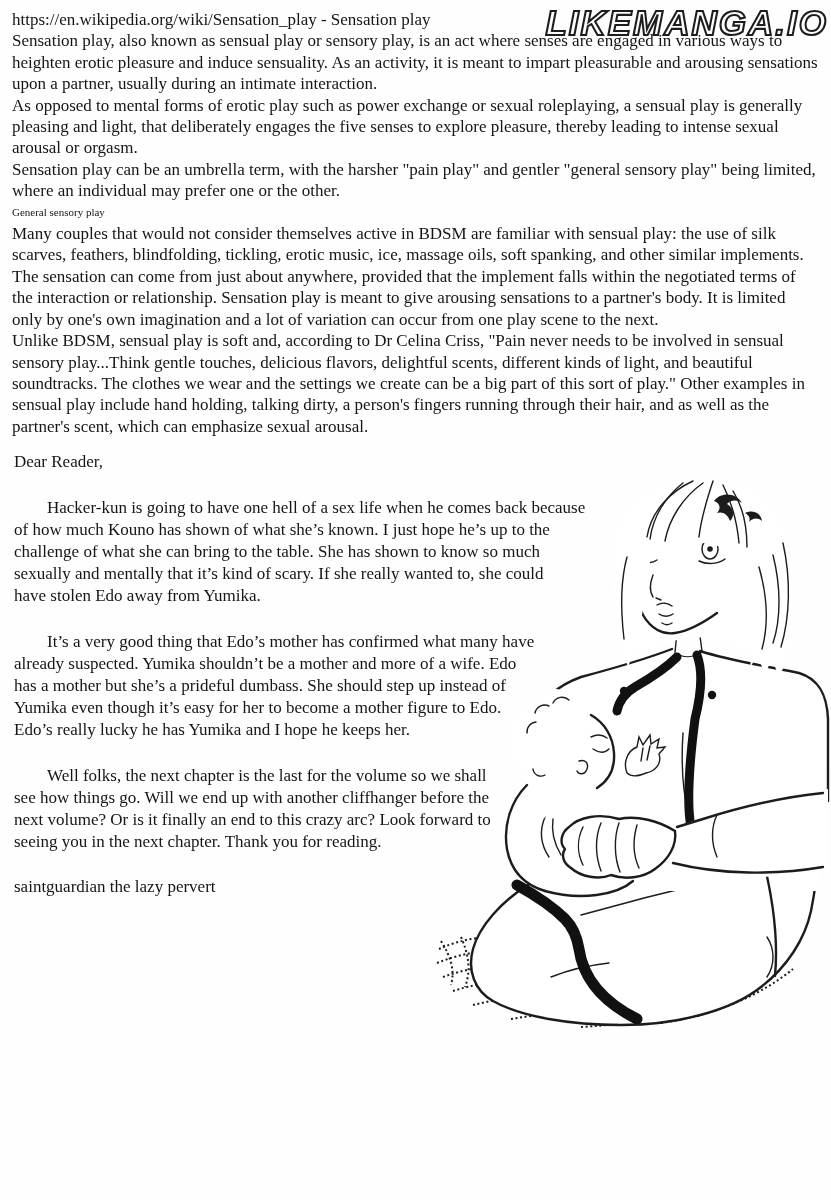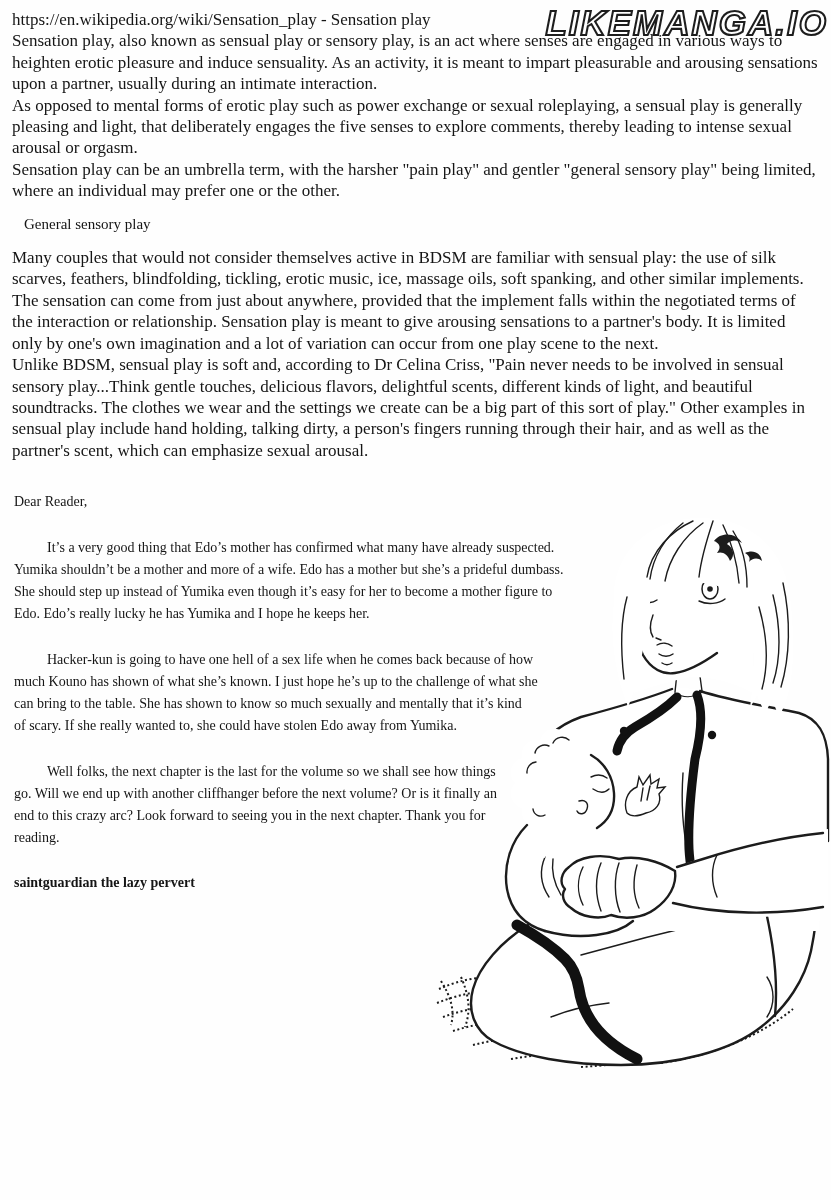--- a/index.html
+++ b/index.html
@@ -17,27 +17,27 @@
     color:rgba(255,255,255,0.93);
     -webkit-text-stroke:2.1px #1d1d1d;
     text-stroke:2.1px #1d1d1d;
   }
   
   .wiki{
     padding:9px 12px 0 12px;
     font-size:17px;line-height:21.4px;
   }
   .wiki p{margin:0;}
-  .wiki .heading{margin:12px;font-weight:normal;font-size:15px;}
-  
-  .letter{margin:30px 14px 0 14px;font-size:14px;line-height:22px;text-align:left;}
+  .wiki .heading{margin:0;font-weight:normal;font-size:11px;}
+  
+  .letter{margin:14px 14px 0 14px;font-size:17px;line-height:22px;text-align:left;}
   .letter p{margin:0;}
   .letter .para{margin-top:24px;text-indent:33px;}
   .letter .closing{margin-top:20px;}
-  .letter .signature{margin-top:23px;font-weight:bold;}
+  .letter .signature{margin-top:23px;}
   .letter .sig-line{display:block;}
   
   .illu{
     float:right;
     width:400px;height:612px;
     margin:-2px -14px 0 4px;
     shape-outside:polygon(185px 0px,150px 120px,112px 200px,90px 250px,90px 400px,30px 470px,0px 520px,0px 612px,400px 612px,400px 0px);
     shape-margin:8px;
   }
   .illu svg{display:block;width:400px;height:612px;}
@@ -50,21 +50,21 @@
 </head>
 <body>
 
 <div class="page">
 
   <div class="watermark">LIKEMANGA.IO</div>
 
   <div class="wiki">
     <p>https://en.wikipedia.org/wiki/Sensation_play - Sensation play</p>
     <p>Sensation play, also known as sensual play or sensory play, is an act where senses are engaged in various ways to heighten erotic pleasure and induce sensuality. As an activity, it is meant to impart pleasurable and arousing sensations upon a partner, usually during an intimate interaction.</p>
-    <p>As opposed to mental forms of erotic play such as power exchange or sexual roleplaying, a sensual play is generally pleasing and light, that deliberately engages the five senses to explore comments, thereby leading to intense sexual arousal or orgasm.</p>
+    <p>As opposed to mental forms of erotic play such as power exchange or sexual roleplaying, a sensual play is generally pleasing and light, that deliberately engages the five senses to explore pleasure, thereby leading to intense sexual arousal or orgasm.</p>
     <p>Sensation play can be an umbrella term, with the harsher "pain play" and gentler "general sensory play" being limited, where an individual may prefer one or the other.</p>
     <p class="heading">General sensory play</p>
     <p>Many couples that would not consider themselves active in BDSM are familiar with sensual play: the use of silk scarves, feathers, blindfolding, tickling, erotic music, ice, massage oils, soft spanking, and other similar implements. The sensation can come from just about anywhere, provided that the implement falls within the negotiated terms of the interaction or relationship. Sensation play is meant to give arousing sensations to a partner's body. It is limited only by one's own imagination and a lot of variation can occur from one play scene to the next.</p>
     <p>Unlike BDSM, sensual play is soft and, according to Dr Celina Criss, "Pain never needs to be involved in sensual sensory play...Think gentle touches, delicious flavors, delightful scents, different kinds of light, and beautiful soundtracks. The clothes we wear and the settings we create can be a big part of this sort of play." Other examples in sensual play include hand holding, talking dirty, a person's fingers running through their hair, and as well as the partner's scent, which can emphasize sexual arousal.</p>
   </div>
 
   <div class="letter">
     <p class="salutation">Dear Reader,</p>
 
     <div class="illu" role="img" aria-label="Black-and-white manga drawing of a bob-haired woman in a trimmed jacket kneeling on a textured mat while nursing a curly-haired baby">
@@ -187,21 +187,21 @@
           <path fill="#1c1c1c" d="M283,30 C290,20 306,22 311,32 C306,28 299,29 296,33 C303,37 304,45 299,50 C297,43 291,40 286,42 C291,36 288,32 283,30 Z"></path>
           <path fill="#1c1c1c" d="M314,42 C322,38 330,42 331,50 C327,46 321,47 318,51 C320,46 317,44 314,42 Z"></path>
           <path class="thin" d="M193,168 C189,134 190,108 196,86"></path>
           <path class="thin" d="M328,96 C336,124 338,152 331,178"></path>
           <path class="thin" d="M342,84 C350,116 350,148 342,172"></path>
           <path class="thin" d="M352,72 C360,108 359,146 350,176"></path>
         </g>
       </svg>
     </div>
 
+    <p class="para">Hacker-kun is going to have one hell of a sex life when he comes back because of how much Kouno has shown of what she’s known.  I just hope he’s up to the challenge of what she can bring to the table.  She has shown to know so much sexually and mentally that it’s kind of scary.  If she really wanted to, she could have stolen Edo away from Yumika.</p>
     <p class="para">It’s a very good thing that Edo’s mother has confirmed what many have already suspected.  Yumika shouldn’t be a mother and more of a wife.  Edo has a mother but she’s a prideful dumbass.  She should step up instead of Yumika even though it’s easy for her to become a mother figure to Edo.  Edo’s really lucky he has Yumika and I hope he keeps her.</p>
-    <p class="para">Hacker-kun is going to have one hell of a sex life when he comes back because of how much Kouno has shown of what she’s known.  I just hope he’s up to the challenge of what she can bring to the table.  She has shown to know so much sexually and mentally that it’s kind of scary.  If she really wanted to, she could have stolen Edo away from Yumika.</p>
     <p class="para">Well folks, the next chapter is the last for the volume so we shall see how things go.  Will we end up with another cliffhanger before the next volume?  Or is it finally an end to this crazy arc? Look forward to seeing you in the next chapter.  Thank you for reading.</p>
     <p class="signature">
       <span class="sig-line">saintguardian the lazy pervert</span>
     </p>
   </div>
 
 </div>
 
 </body></html>

